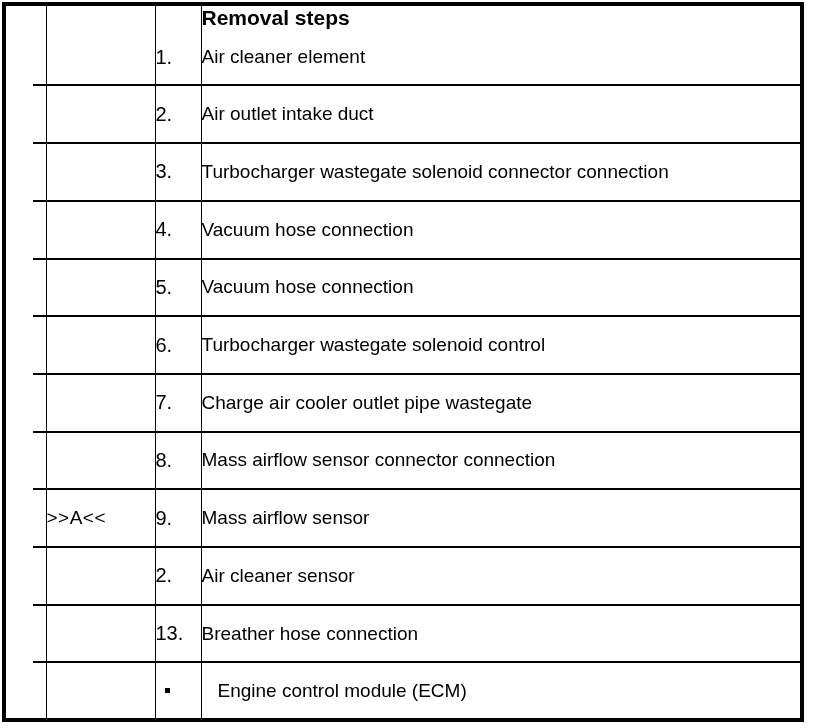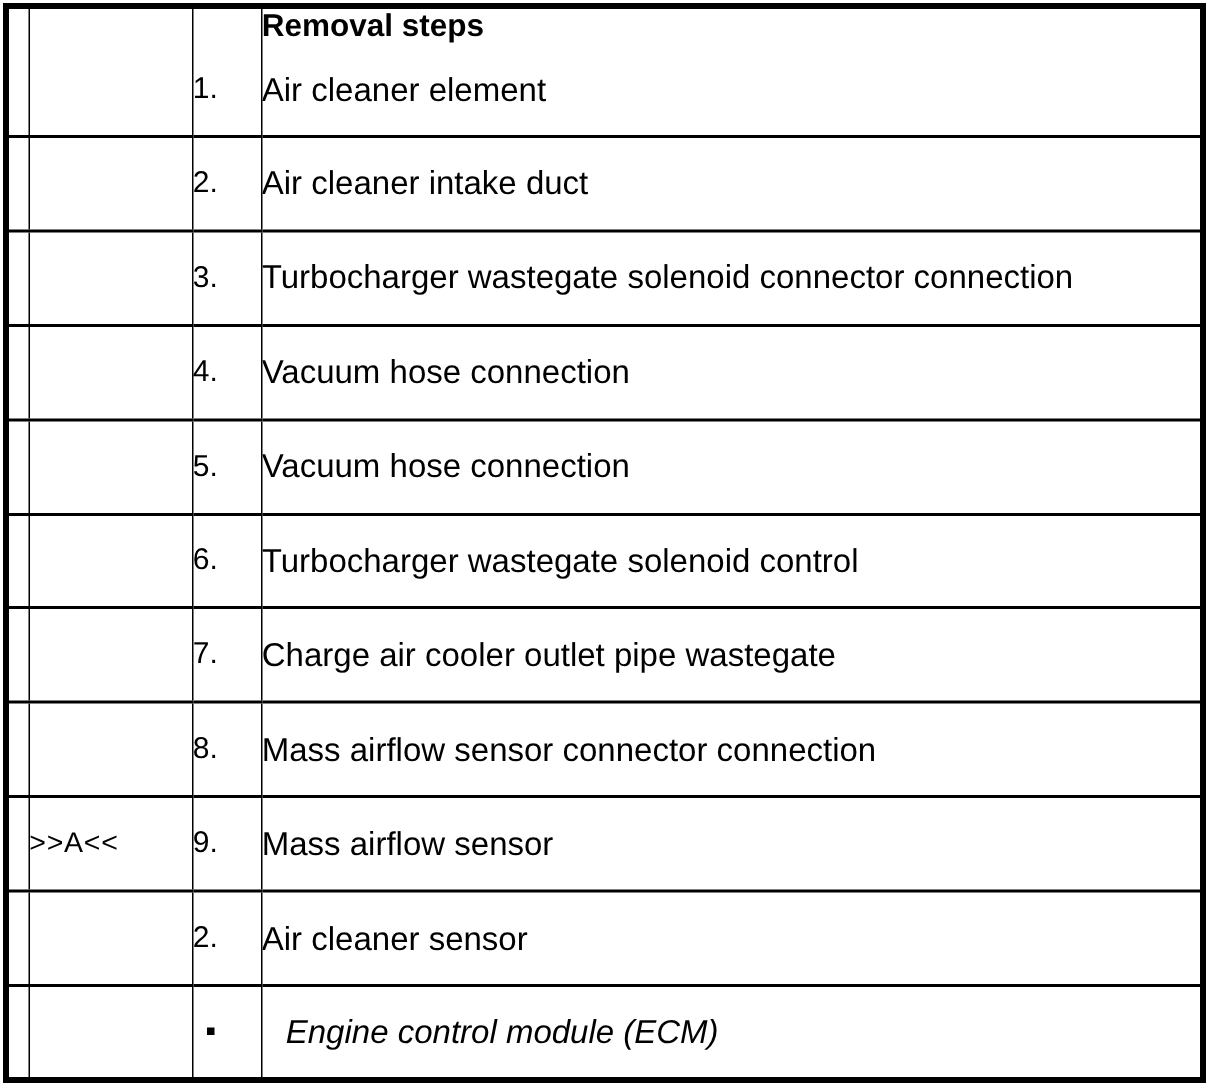--- a/index.html
+++ b/index.html
@@ -18,20 +18,21 @@
   
   .table-wrap {
     position: absolute;
     left: 2px;
     top: 2px;
     width: 802px;
     height: 720px;
     box-sizing: border-box;
     border: 4px solid #000000;
     background: #ffffff;
+    padding-left: 27px;
   }
 
   table.steps {
     width: 100%;
     height: 100%;
     border-collapse: collapse;
     table-layout: fixed;
     background: #ffffff;
   }
 
@@ -80,26 +81,26 @@
   .cell-num.bullet .dot {
     display: inline-block;
     width: 5px;
     height: 5px;
     background: #000000;
     vertical-align: middle;
     margin-bottom: 2px;
   }
 
   .cell-desc {
-    font-size: 22px;
+    font-size: 19px;
     padding-left: 9px;
     white-space: nowrap;
     overflow: hidden;
   }
-  .cell-desc.indented { padding-left: 16px; font-style: italic; }
+  .cell-desc.indented { padding-left: 16px; }
 
   .cell-head {
     font-size: 21px;
     font-weight: bold;
     padding-left: 9px;
     text-align: left;
     white-space: nowrap;
   }
 </style>
 </head>
@@ -125,21 +126,21 @@
         <tr>
           <td class="cell-tick"></td>
           <td class="cell-mark"></td>
           <td class="cell-num">1.</td>
           <td class="cell-desc">Air cleaner element</td>
         </tr>
         <tr>
           <td class="cell-tick"></td>
           <td class="cell-mark"></td>
           <td class="cell-num">2.</td>
-          <td class="cell-desc">Air cleaner intake duct</td>
+          <td class="cell-desc">Air outlet intake duct</td>
         </tr>
         <tr>
           <td class="cell-tick"></td>
           <td class="cell-mark"></td>
           <td class="cell-num">3.</td>
           <td class="cell-desc">Turbocharger wastegate solenoid connector connection</td>
         </tr>
         <tr>
           <td class="cell-tick"></td>
           <td class="cell-mark"></td>
@@ -178,18 +179,24 @@
         </tr>
         <tr>
           <td class="cell-tick"></td>
           <td class="cell-mark"></td>
           <td class="cell-num">2.</td>
           <td class="cell-desc">Air cleaner sensor</td>
         </tr>
         <tr>
           <td class="cell-tick"></td>
           <td class="cell-mark"></td>
+          <td class="cell-num">13.</td>
+          <td class="cell-desc">Breather hose connection</td>
+        </tr>
+        <tr>
+          <td class="cell-tick"></td>
+          <td class="cell-mark"></td>
           <td class="cell-num bullet"><span class="dot"></span></td>
           <td class="cell-desc indented">Engine control module (ECM)</td>
         </tr>
       </tbody>
   </table>
 </div>
 
 </body></html>

